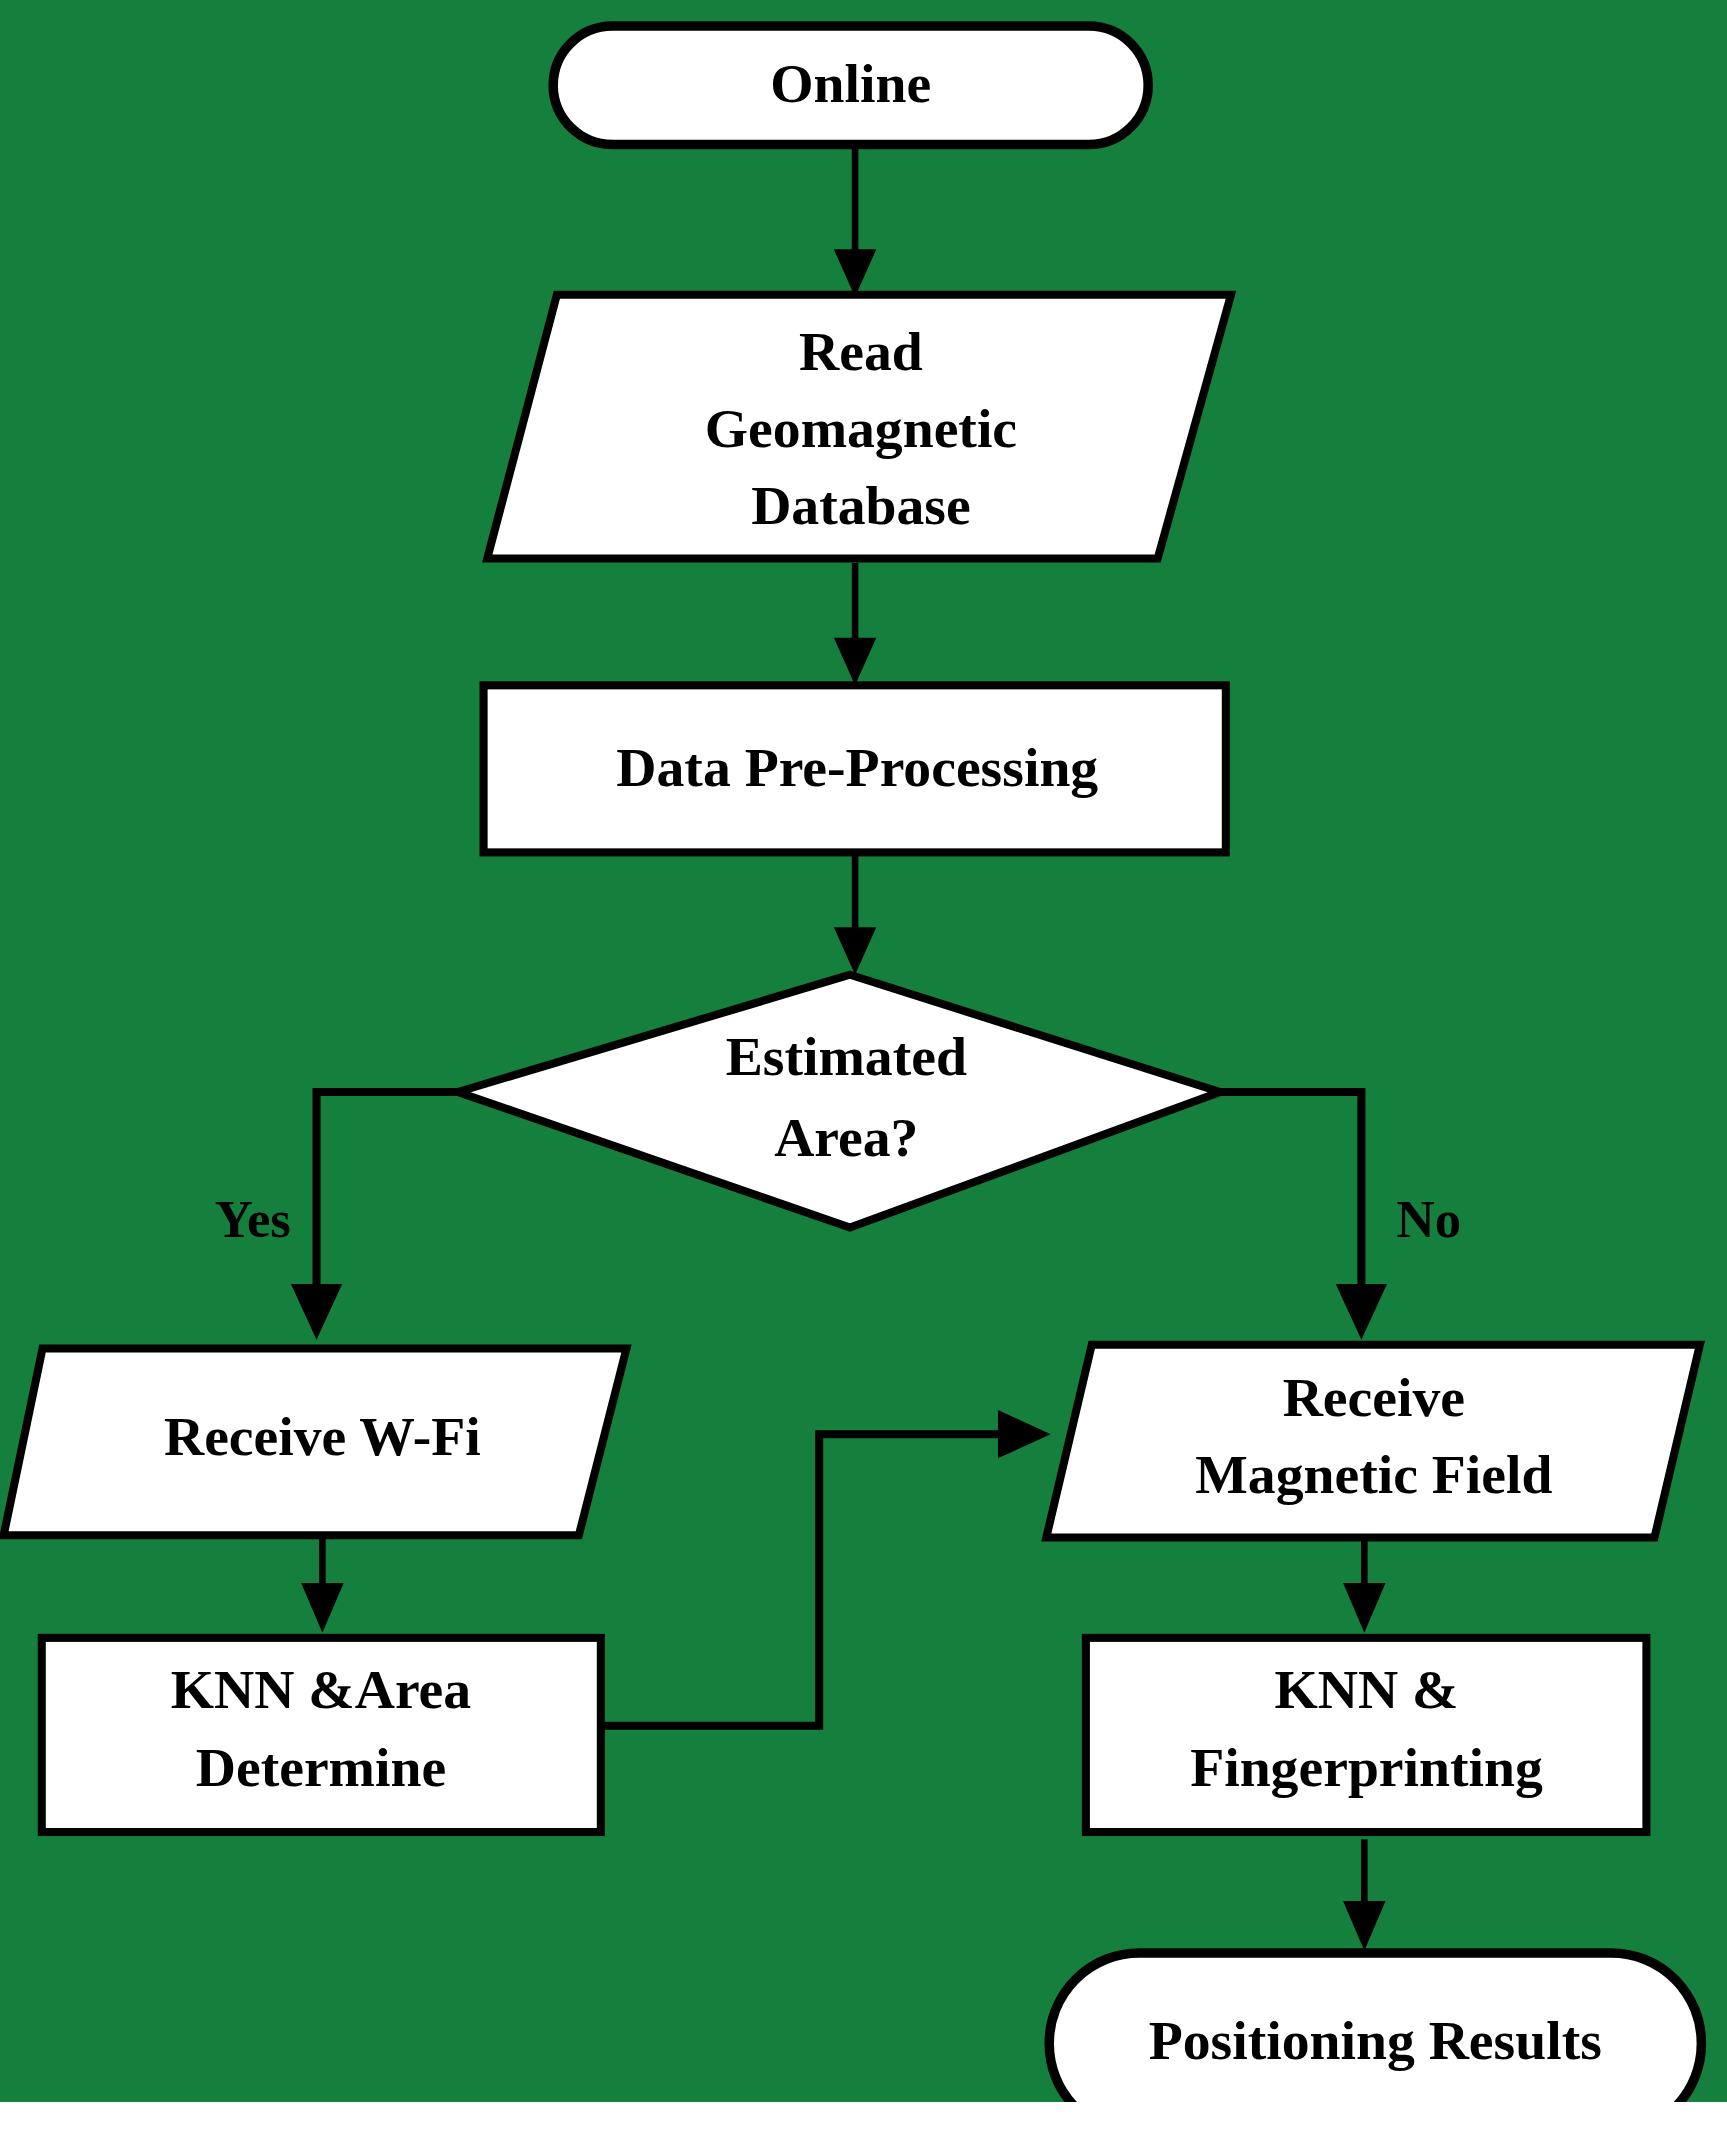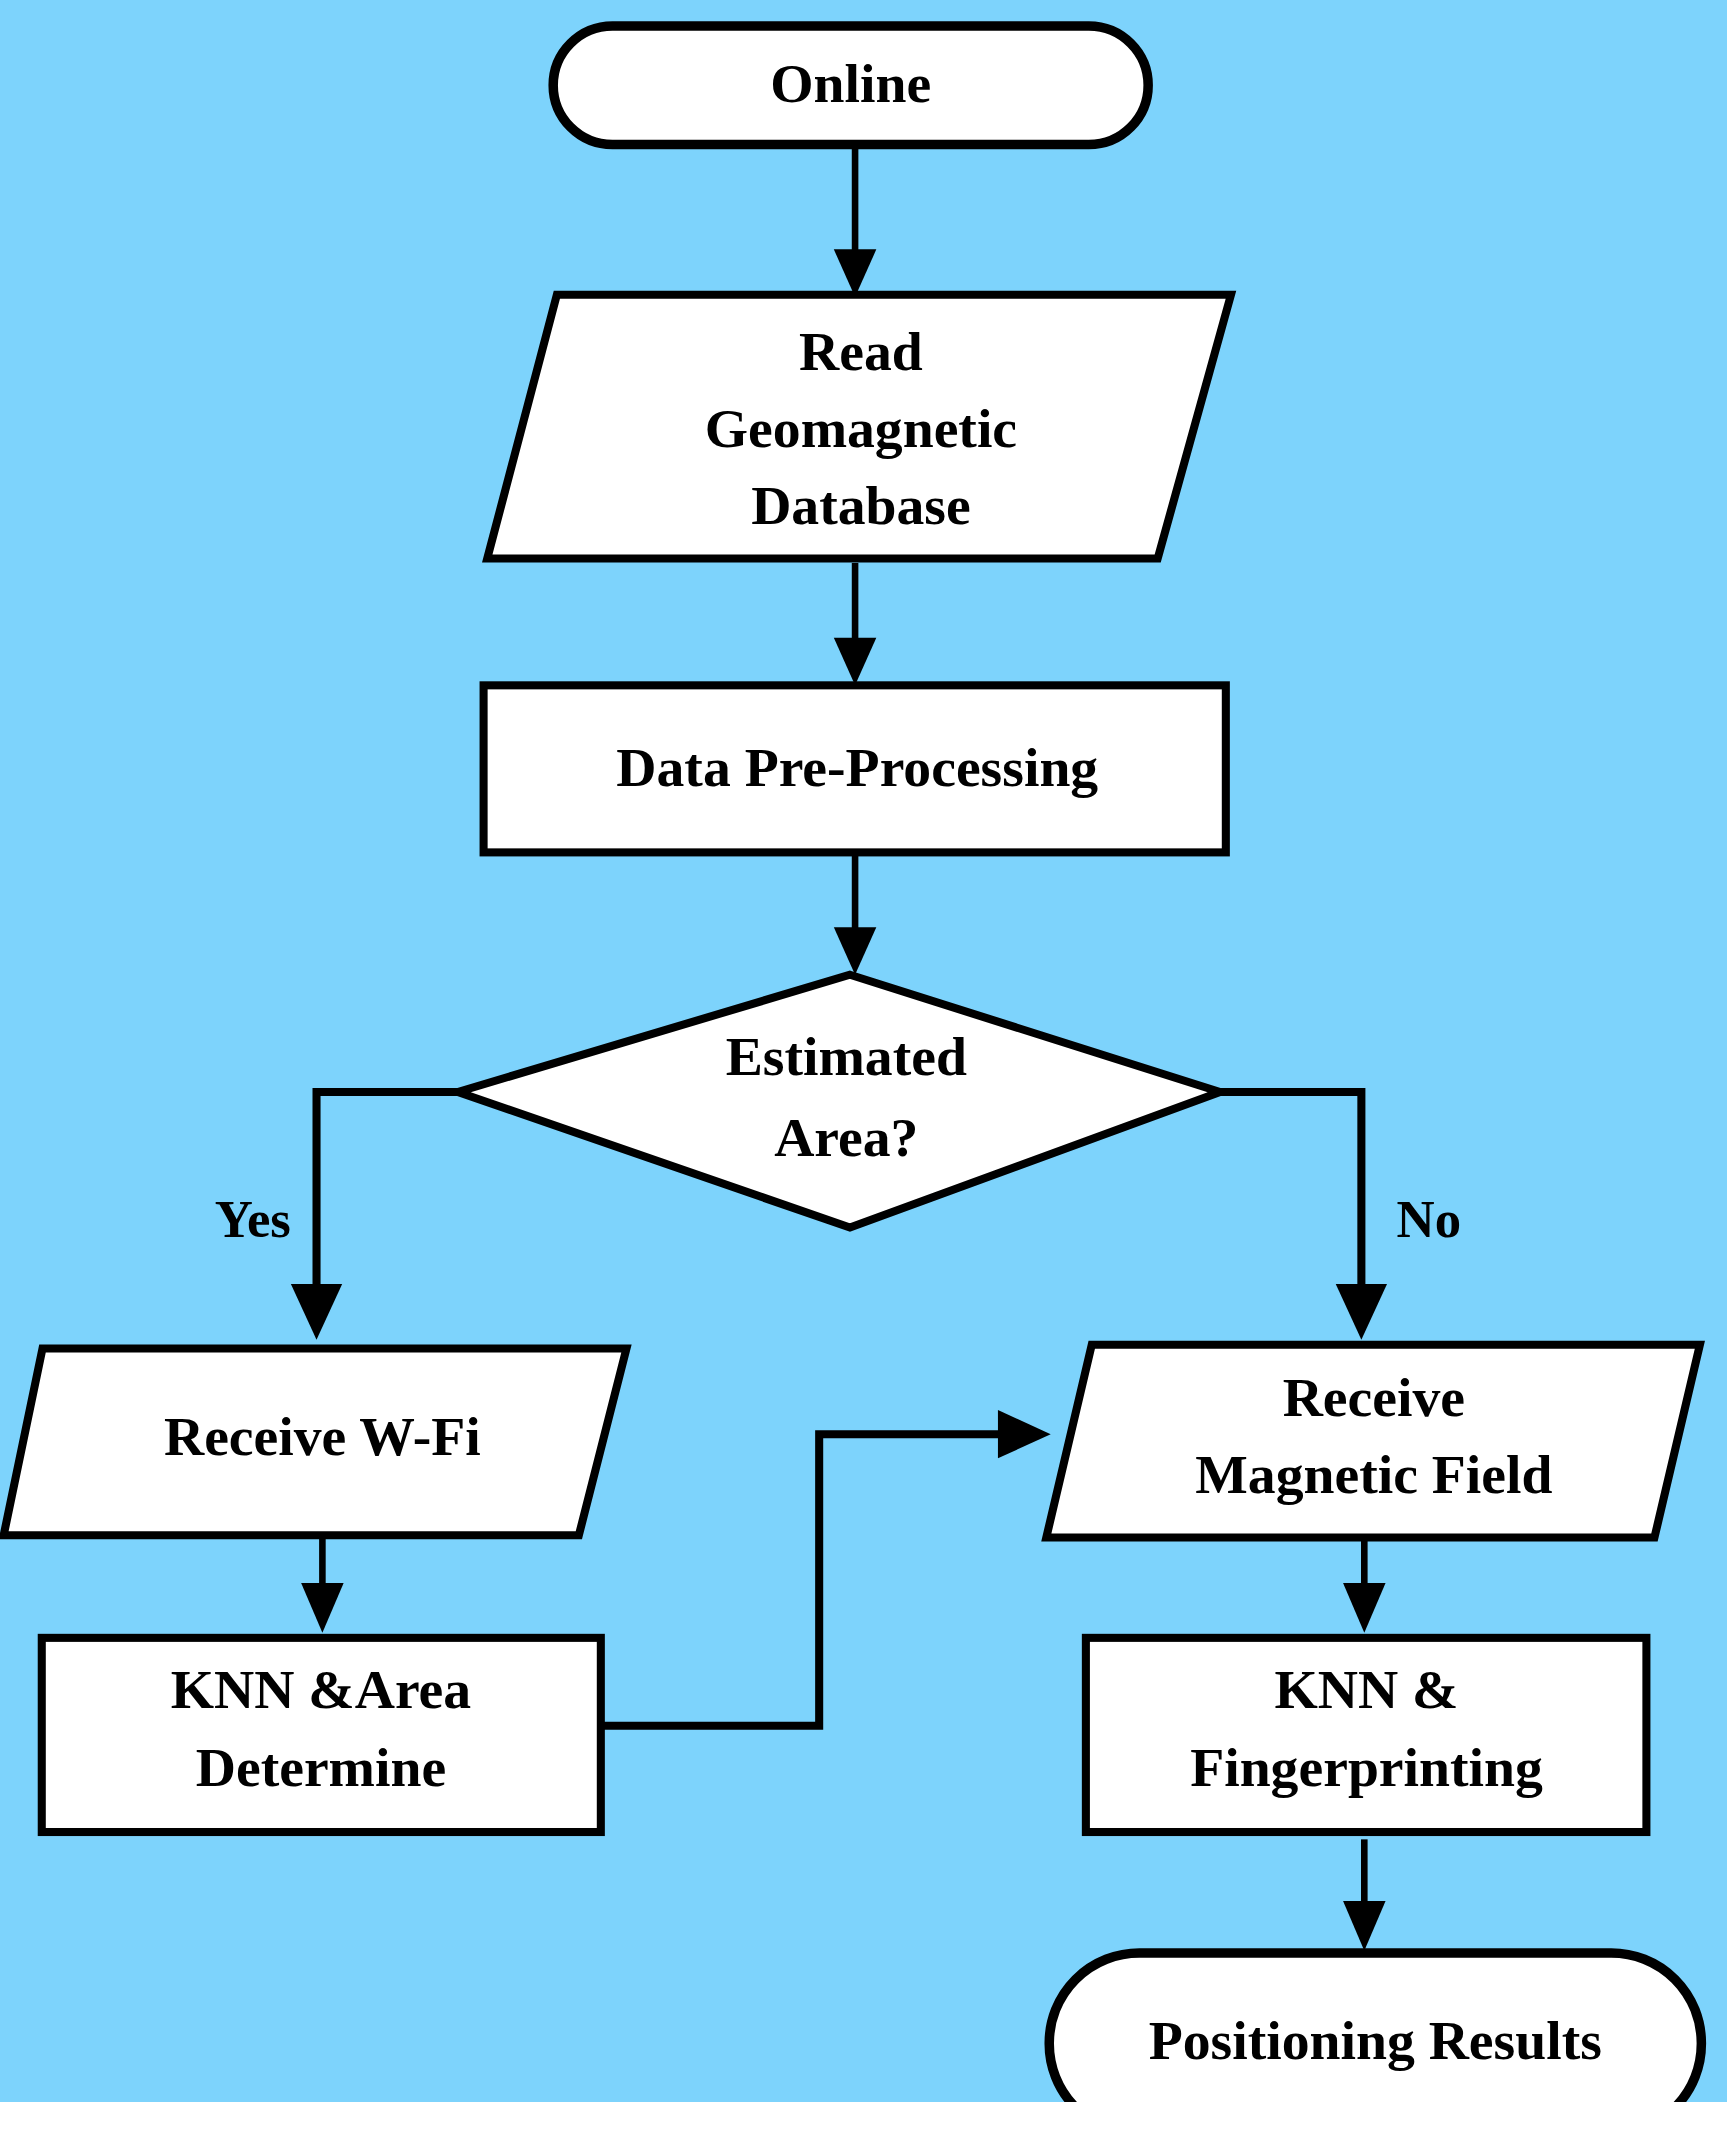--- a/index.html
+++ b/index.html
@@ -7,21 +7,21 @@
     padding: 0;
     background: #ffffff;
   }
   body {
     font-family: "Liberation Serif", "DejaVu Serif", serif;
   }
   #flowchart-root {
     position: relative;
     width: 1727px;
     height: 2102px;
-    background: #7dd3fc;
+    background: #15803d;
     overflow: hidden;
   }
   svg#flow-svg {
     position: absolute;
     top: 0;
     left: 0;
     width: 1727px;
     height: 2151px;
     display: block;
   }

